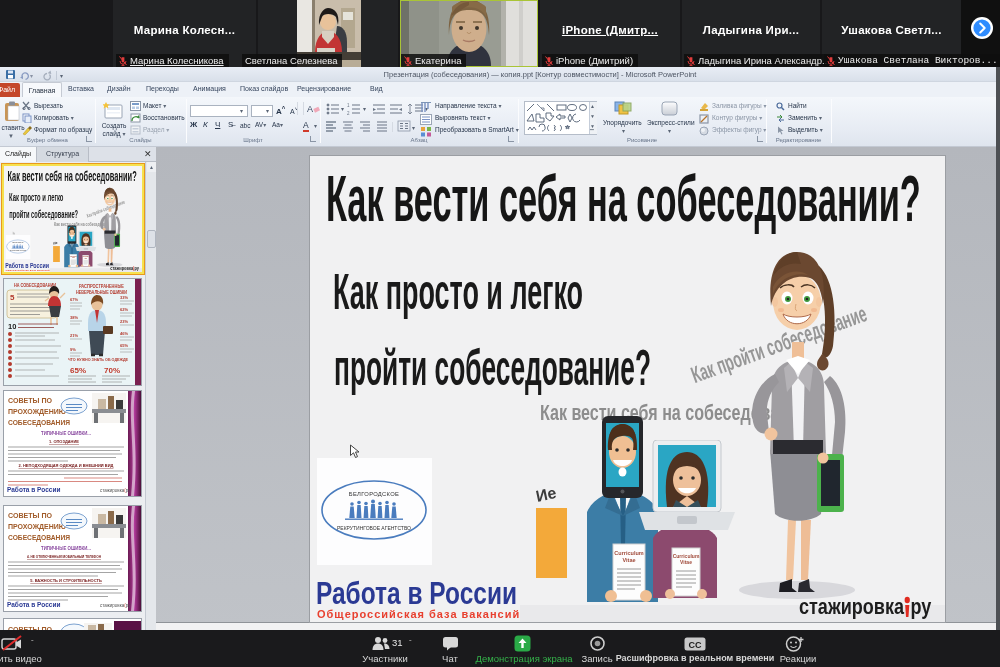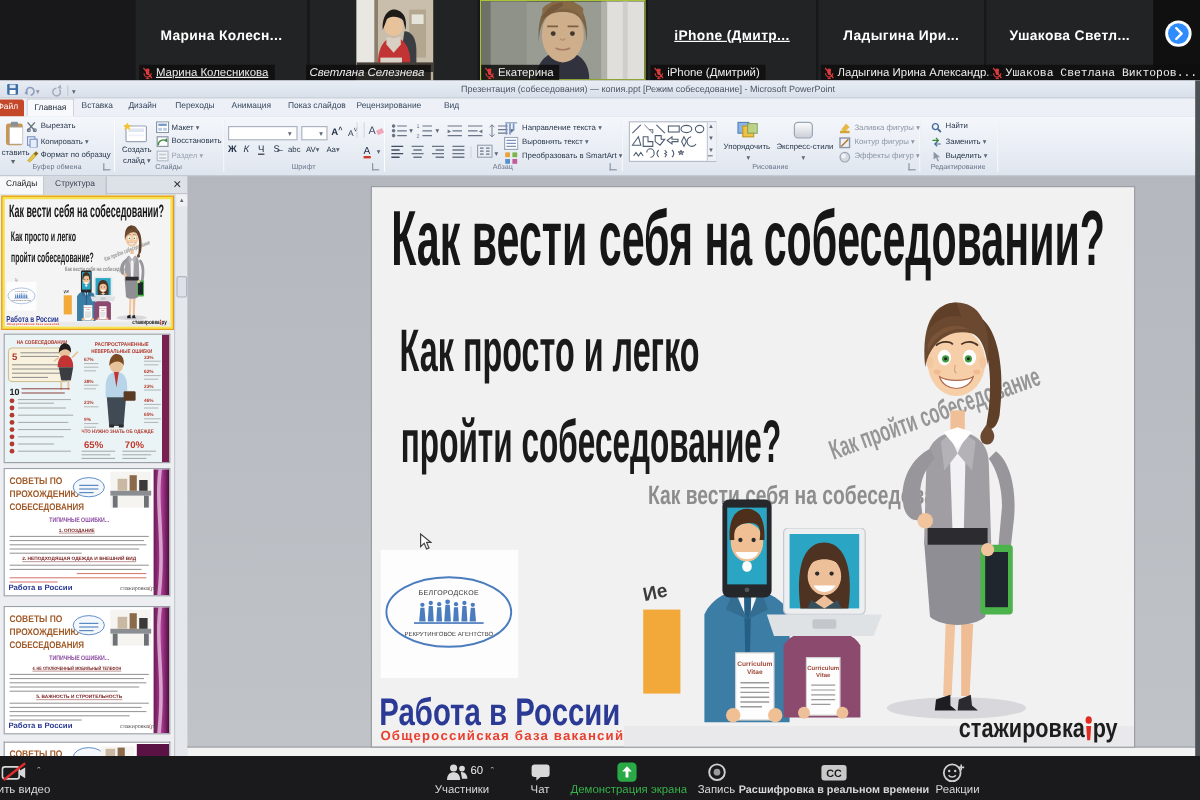--- a/index.html
+++ b/index.html
@@ -88,21 +88,21 @@
         <path d="M66 31 C67 33 69 33 70 31" stroke="#b08a62" stroke-width="1" fill="none"></path>
         <path d="M62 39 C65 41 71 41 74 39" stroke="#a87a64" stroke-width="1.3" fill="none"></path>
       </svg>
     </div>
 
     <div class="vlabel" style="left:116px;text-decoration:underline;"><svg class="mic" width="8" height="10" viewBox="0 0 8 10">
           <path d="M2.6 1.2 L5.4 4.4 L5.4 1.2 Z M2.6 1.2 L2.6 5 a1.4 1.4 0 0 0 2.8 0 L5.4 4.6" fill="#e23c3c"></path>
           <path d="M1 5 a3 3.2 0 0 0 6 0 M4 8.2 L4 9.6 M2.5 9.6 L5.5 9.6" stroke="#e23c3c" stroke-width="0.9" fill="none"></path>
           <path d="M0.5 0.5 L7.5 9" stroke="#e23c3c" stroke-width="1"></path>
         </svg>Марина Колесникова</div>
-    <div class="vlabel" style="left:255px;font-style:italic;">Светлана Селезнева</div>
+    <div class="vlabel" style="left:242px;">Светлана Селезнева</div>
     <div class="vlabel" style="left:401px;"><svg class="mic" width="8" height="10" viewBox="0 0 8 10">
           <path d="M2.6 1.2 L5.4 4.4 L5.4 1.2 Z M2.6 1.2 L2.6 5 a1.4 1.4 0 0 0 2.8 0 L5.4 4.6" fill="#e23c3c"></path>
           <path d="M1 5 a3 3.2 0 0 0 6 0 M4 8.2 L4 9.6 M2.5 9.6 L5.5 9.6" stroke="#e23c3c" stroke-width="0.9" fill="none"></path>
           <path d="M0.5 0.5 L7.5 9" stroke="#e23c3c" stroke-width="1"></path>
         </svg>Екатерина</div>
     <div class="vlabel" style="left:542px;"><svg class="mic" width="8" height="10" viewBox="0 0 8 10">
           <path d="M2.6 1.2 L5.4 4.4 L5.4 1.2 Z M2.6 1.2 L2.6 5 a1.4 1.4 0 0 0 2.8 0 L5.4 4.6" fill="#e23c3c"></path>
           <path d="M1 5 a3 3.2 0 0 0 6 0 M4 8.2 L4 9.6 M2.5 9.6 L5.5 9.6" stroke="#e23c3c" stroke-width="0.9" fill="none"></path>
           <path d="M0.5 0.5 L7.5 9" stroke="#e23c3c" stroke-width="1"></path>
         </svg>iPhone (Дмитрий)</div>
@@ -131,21 +131,21 @@
           <rect x="3" y="1.5" width="5" height="3" fill="#dce6f5"></rect>
           <rect x="3" y="6" width="5" height="3.5" fill="#fff"></rect>
         <path d="M17 7.5 a3.2 3.2 0 1 1 3.5 2.8" stroke="#8a9cc2" stroke-width="1.3" fill="none"></path>
           <path d="M15.2 8.5 l2.8 -2 v3.8 z" fill="#8a9cc2"></path>
         <text x="25" y="9" font-size="6" fill="#8a93a5">▾</text>
         <path d="M42 4.5 a3.2 3.2 0 1 0 2.5 1" stroke="#a5aebc" stroke-width="1.3" fill="none"></path>
           <path d="M45.5 1.5 l.8 3.6 -3.6 -.8 z" fill="#a5aebc"></path>
         <rect x="51" y="2" width="1" height="9" fill="#c2cad6"></rect>
         <text x="55" y="9" font-size="6" fill="#5a6575">▾</text>
       </svg>
-      <div class="abs" style="left:80px;top:3px;width:920px;text-align:center;font-size:7.5px;color:#4d5563;">Презентация (собеседования) — копия.ppt [Режим собеседование] - Microsoft PowerPoint</div>
+      <div class="abs" style="left:80px;top:3px;width:920px;text-align:center;font-size:7.5px;color:#4d5563;">Презентация (собеседования) — копия.ppt [Контур совместимости] - Microsoft PowerPoint</div>
     </div>
     <div id="tabrow">
       <div class="abs" style="left:-7px;top:1px;width:27px;height:14px;background:#c4472a;color:#fff;font-size:7px;text-align:center;line-height:14px;border-radius:2px 2px 0 0;">Файл</div>
       <div class="abs" style="left:22px;top:0px;width:40px;height:15px;background:#f7f9fc;border:1px solid #c5cad3;border-bottom:none;border-radius:2px 2px 0 0;color:#1f2a3a;font-size:7px;text-align:center;line-height:15px;">Главная</div>
       <div class="abs" style="left:68px;top:3px;font-size:7px;color:#37465e;">Вставка</div>
       <div class="abs" style="left:107px;top:3px;font-size:7px;color:#37465e;">Дизайн</div>
       <div class="abs" style="left:146px;top:3px;font-size:7px;color:#37465e;">Переходы</div>
       <div class="abs" style="left:193px;top:3px;font-size:7px;color:#37465e;">Анимация</div>
       <div class="abs" style="left:240px;top:3px;font-size:7px;color:#37465e;">Показ слайдов</div>
       <div class="abs" style="left:297px;top:3px;font-size:7px;color:#37465e;">Рецензирование</div>
@@ -885,21 +885,21 @@
         <path d="M2 15 L20 1" stroke="#e02b2b" stroke-width="2"></path>
       </svg>
     <div class="abs" style="left:31px;top:8px;font-size:8px;color:#bfbfbf;">ˆ</div>
     <div class="zlabel" style="left:-20px;width:80px;">ить видео</div>
     <svg class="abs" style="left:371px;top:6px;" width="20" height="15" viewBox="0 0 20 15">
         <circle cx="7" cy="4" r="3" fill="#d8d8d8"></circle>
         <path d="M1.5 14 C1.5 9.5 4 7.5 7 7.5 C10 7.5 12.5 9.5 12.5 14 Z" fill="#d8d8d8"></path>
         <circle cx="14" cy="4.5" r="2.4" fill="#d8d8d8"></circle>
         <path d="M13 7.5 C16 7 18.5 9.5 18.5 13 L14 13" fill="#d8d8d8"></path>
       </svg>
-    <div class="abs" style="left:392px;top:7px;font-size:9.5px;color:#e8e8e8;">60</div>
+    <div class="abs" style="left:392px;top:7px;font-size:9.5px;color:#e8e8e8;">31</div>
     <div class="abs" style="left:409px;top:8px;font-size:8px;color:#bfbfbf;">ˆ</div>
     <div class="zlabel" style="left:345px;width:80px;">Участники</div>
     <svg class="abs" style="left:442px;top:6px;" width="17" height="15" viewBox="0 0 17 15">
         <rect x="1" y="1" width="15" height="10.5" rx="2.5" fill="#d8d8d8"></rect>
         <path d="M5 11 L5 14.5 L9 11 Z" fill="#d8d8d8"></path>
       </svg>
     <div class="zlabel" style="left:410px;width:80px;">Чат</div>
     <svg class="abs" style="left:514px;top:5px;" width="17" height="17" viewBox="0 0 17 17">
         <rect x="0.5" y="0.5" width="16" height="16" rx="3.5" fill="#2aaa47"></rect>
         <path d="M8.5 3.5 L12.5 8 L9.7 8 L9.7 13 L7.3 13 L7.3 8 L4.5 8 Z" fill="#fff"></path>

